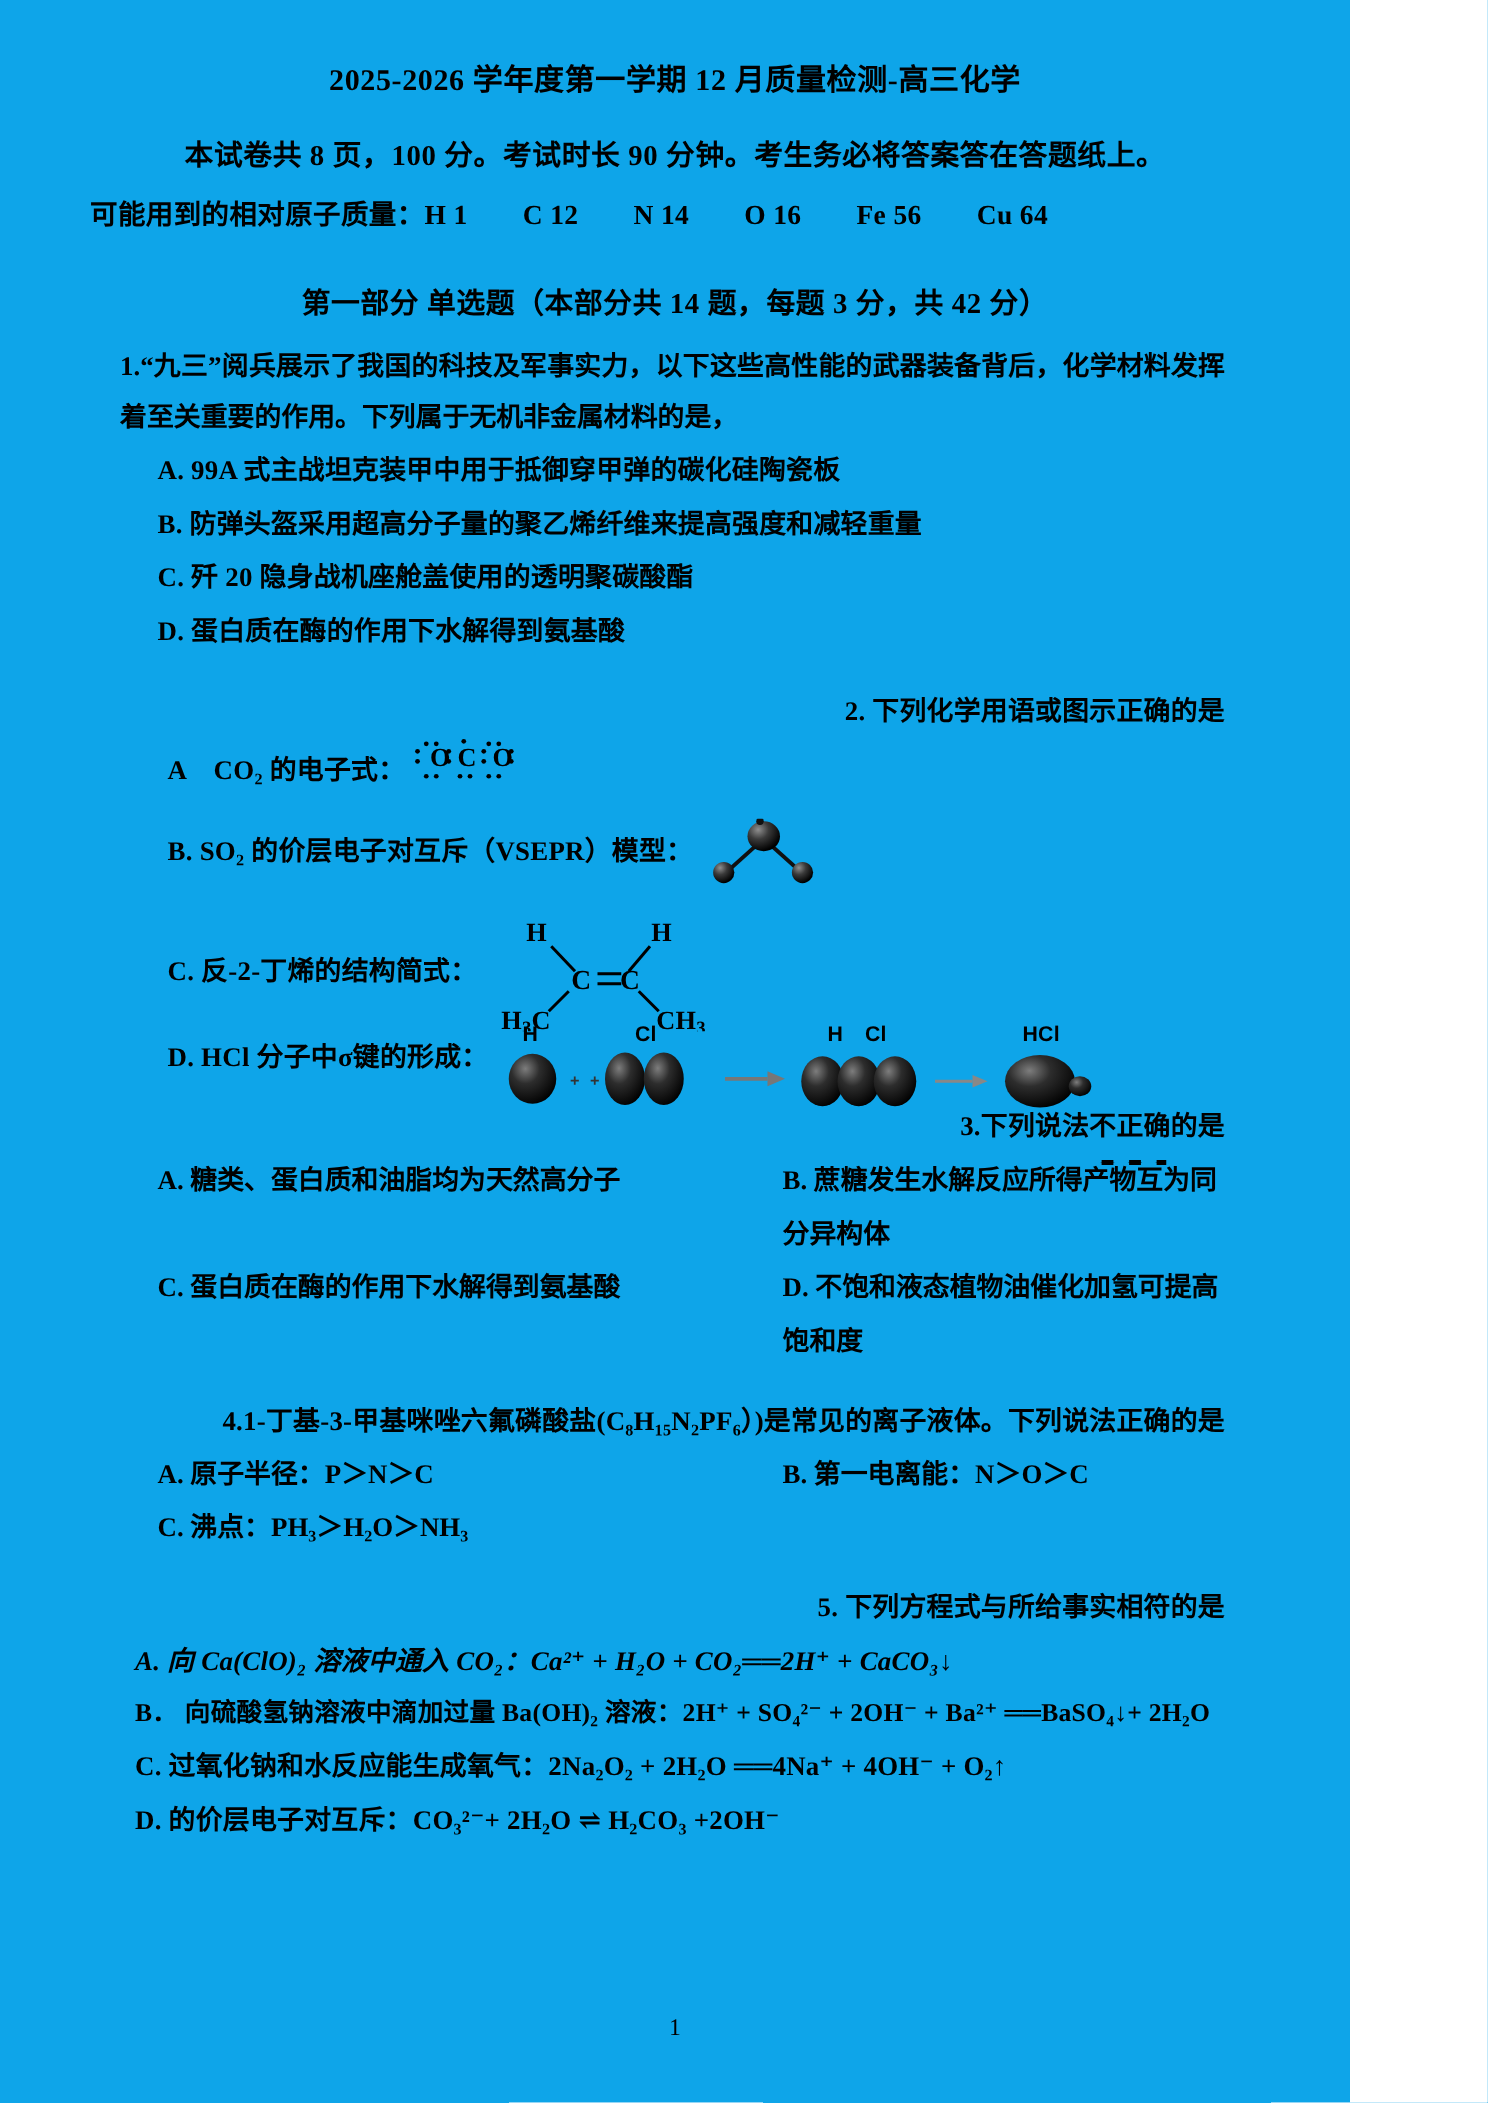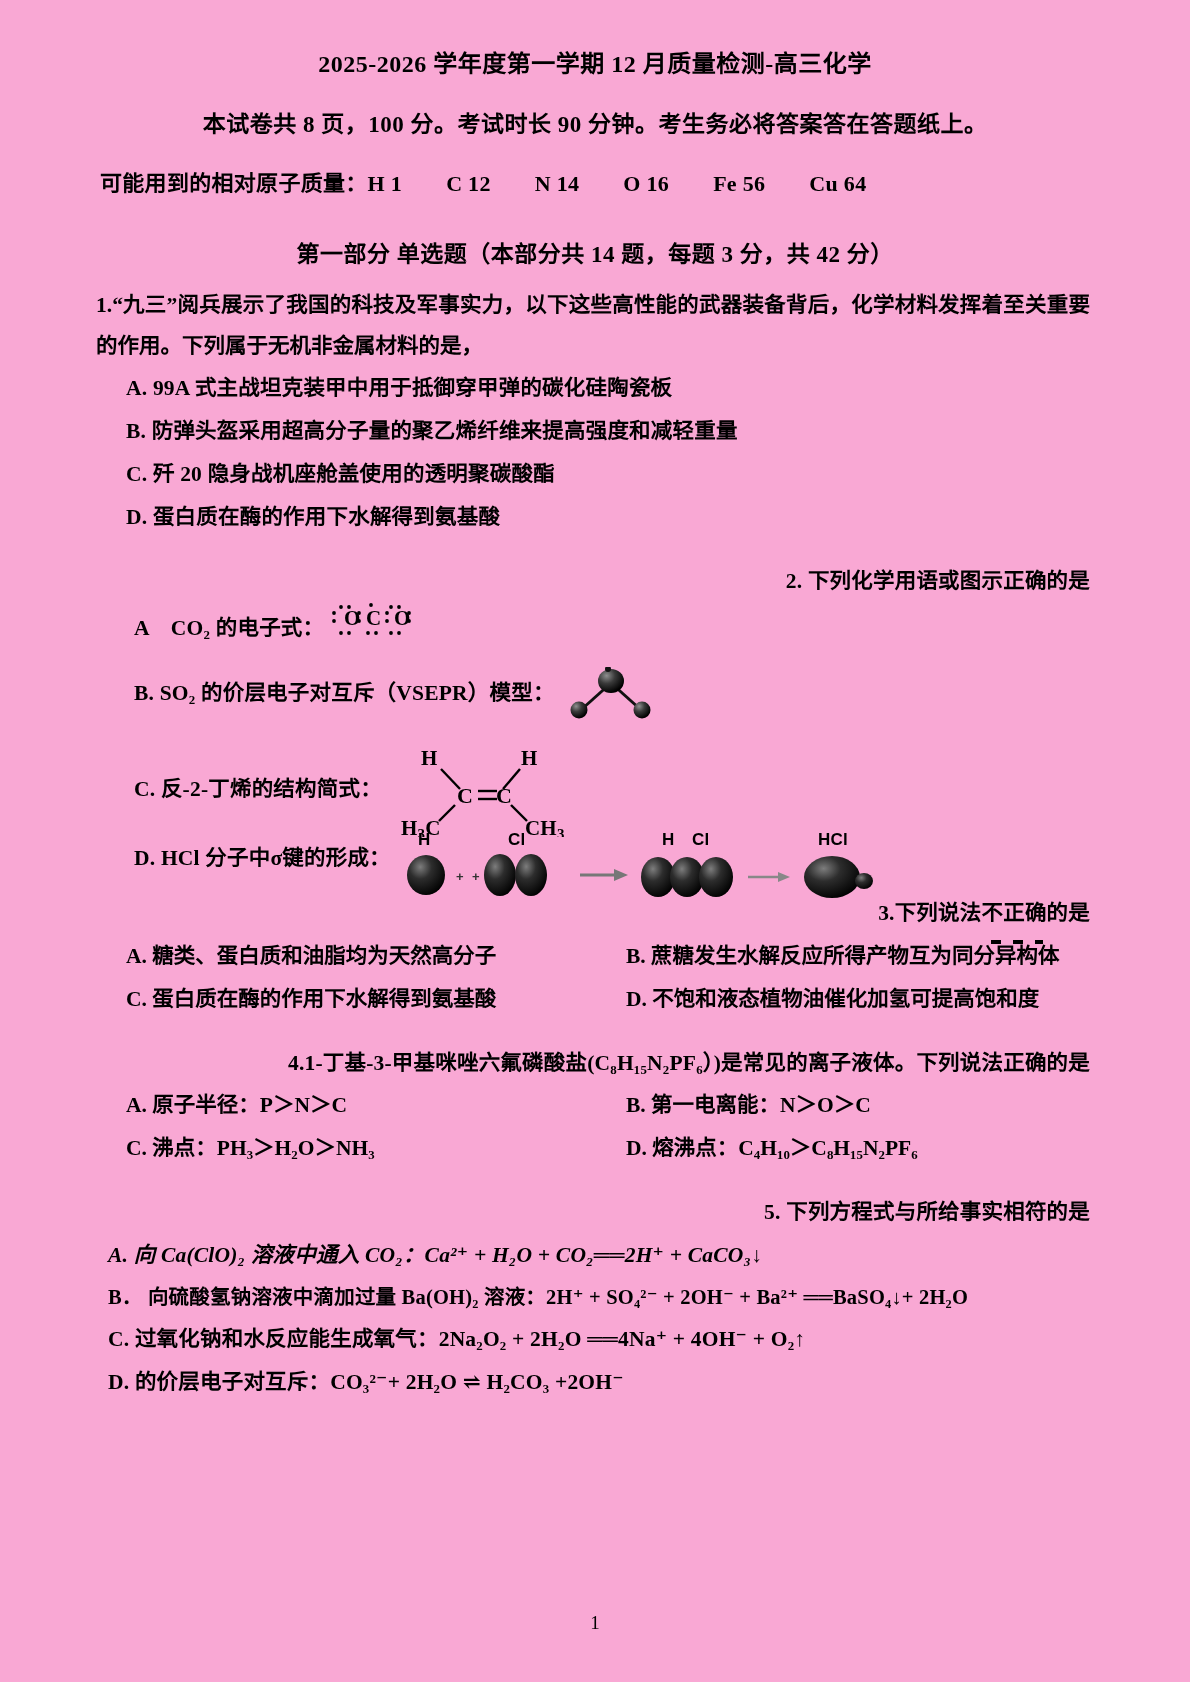--- a/index.html
+++ b/index.html
@@ -11,23 +11,23 @@
   body {
     width: 1190px;
     height: 1682px;
     position: relative;
     font-family: "Liberation Serif", "DejaVu Serif", serif;
     color: #000000;
     overflow: hidden;
   }
   .page {
     position: relative;
-    width: 1190px;
+    width: 1080px;
     height: 1682px;
-    background: #f9a8d4;
+    background: #0ea5e9;
     padding: 0;
     box-sizing: border-box;
   }
   
   .doc-title {
     text-align: center;
     font-size: 24px;
     font-weight: bold;
     letter-spacing: 0.5px;
     margin: 0;
@@ -37,22 +37,22 @@
   .exam-info {
     text-align: center;
     font-size: 23px;
     font-weight: bold;
     margin-top: 26px;
     letter-spacing: 0.5px;
   }
   .atomic-mass {
     font-size: 22px;
     font-weight: bold;
-    margin-top: 26px;
-    padding-left: 100px;
+    margin-top: 14px;
+    padding-left: 72px;
     letter-spacing: 0.3px;
   }
   .atomic-mass .am-item {
     display: inline-block;
     margin-right: 44px;
   }
   .atomic-mass .am-item:last-child { margin-right: 0; }
 
   
   .section-title {
@@ -346,21 +346,20 @@
 
     <div class="q" style="padding-left:4px;">
       <span>4.</span><span>1-丁基-3-甲基咪唑六氟磷酸盐(C₈H₁₅N₂PF₆）)是常见的离子液体。下列说法正确的是</span>
     </div>
     <div class="two-col">
       <div class="c1">A. 原子半径：P＞N＞C</div>
       <div class="c2">B. 第一电离能：N＞O＞C</div>
     </div>
     <div class="two-col">
       <div class="c1">C. 沸点：PH₃＞H₂O＞NH₃</div>
-      <div class="c2">D. 熔沸点：C₄H₁₀＞C₈H₁₅N₂PF₆</div>
     </div>
 
     <div class="spacer-sm"></div>
 
     <div class="q" style="padding-left:16px;">
       <span>5.</span>
       <span>下列方程式与所给事实相符的是</span>
     </div>
     <div class="opt" style="padding-left:12px;font-style:italic;">A. 向 Ca(ClO)₂ 溶液中通入 CO₂：Ca²⁺ + H₂O + CO₂══2H⁺ + CaCO₃↓</div>
     <div class="opt" style="padding-left:12px; font-size:20.5px;">B．  向硫酸氢钠溶液中滴加过量 Ba(OH)₂ 溶液：2H⁺ + SO₄²⁻ + 2OH⁻ + Ba²⁺ ══BaSO₄↓+ 2H₂O</div>

